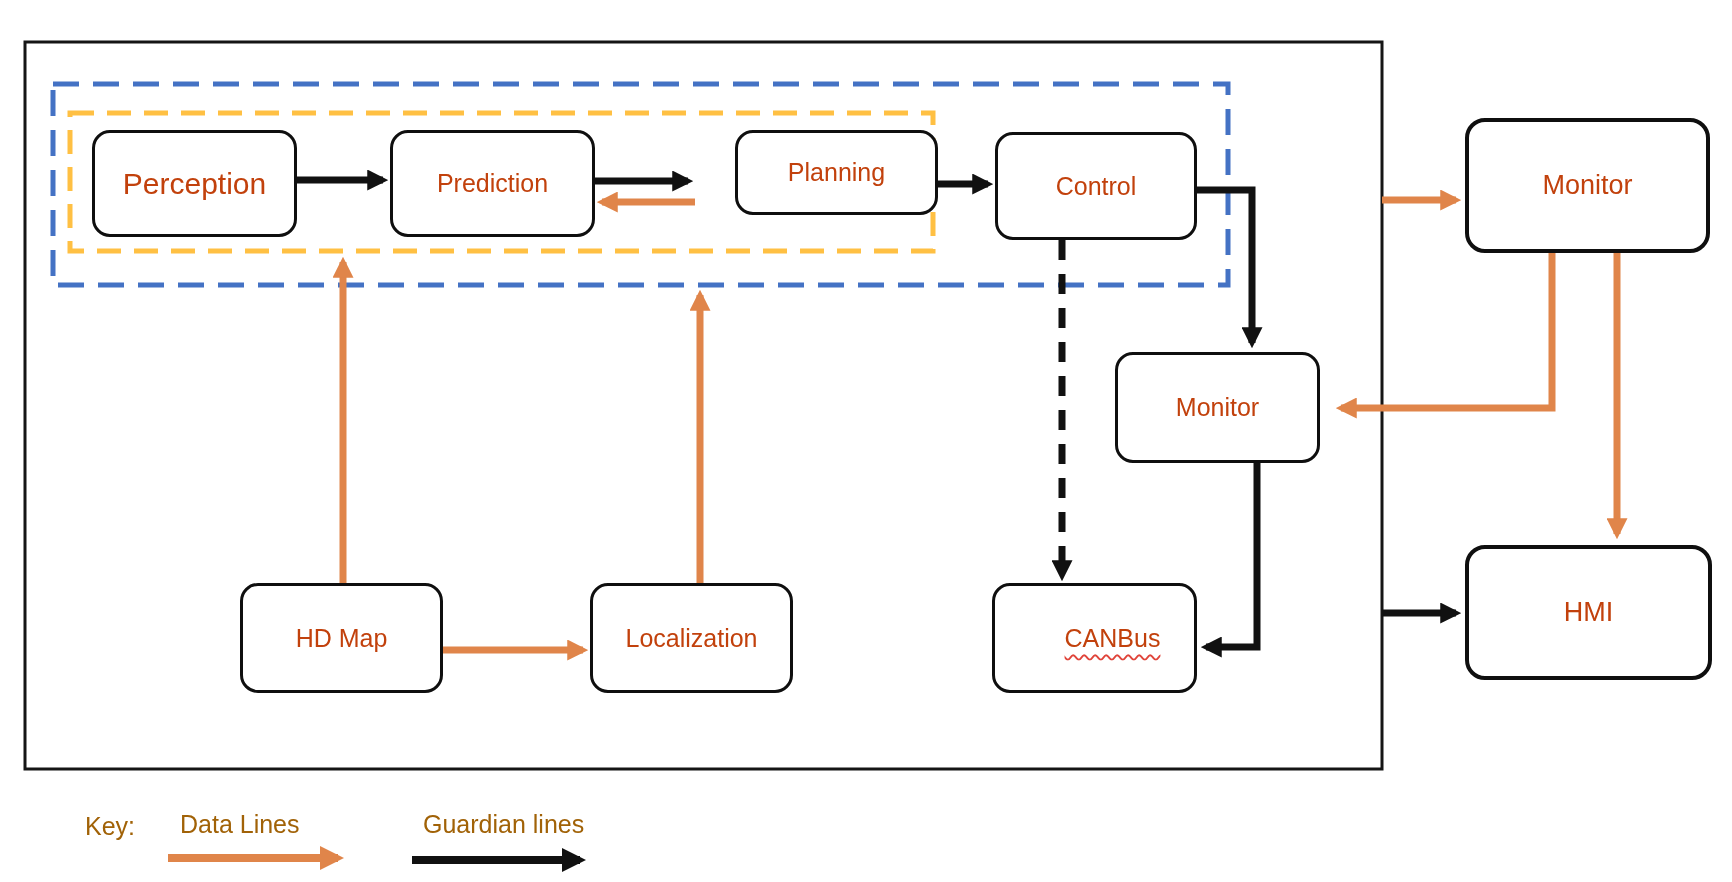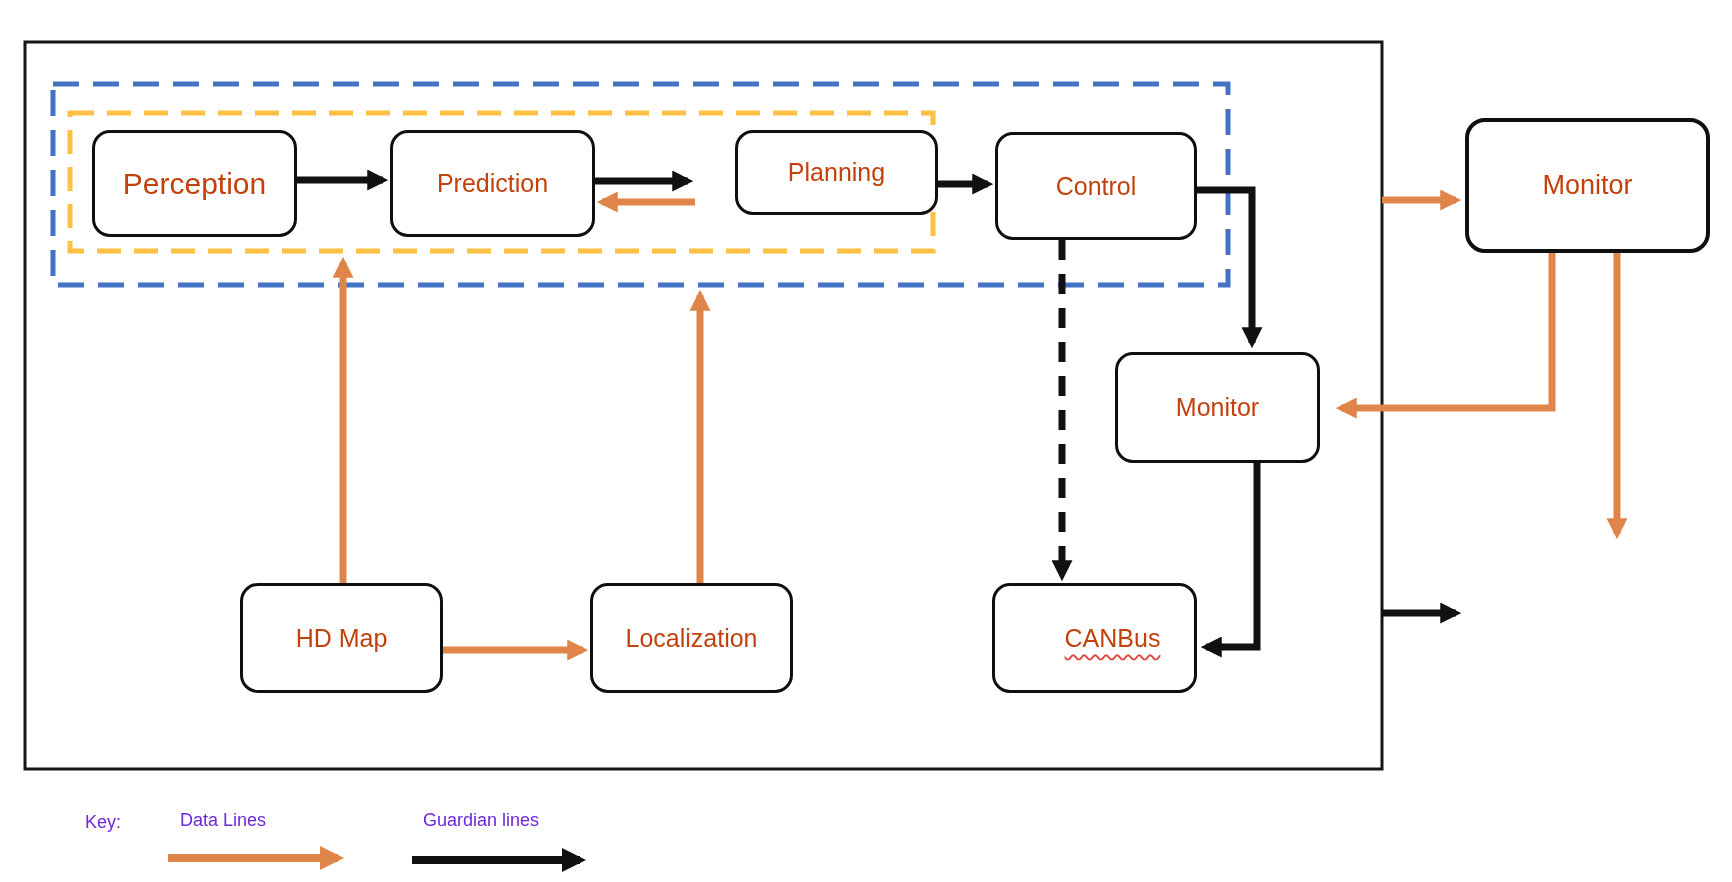--- a/index.html
+++ b/index.html
@@ -26,21 +26,21 @@
   .label-perception{font-size:30px;}
   .canbus-text{
     text-decoration-line:underline;
     text-decoration-style:wavy;
     text-decoration-color:#e0443a;
     text-decoration-thickness:2px;
     text-underline-offset:7px;
   }
   .keytext{
     position:absolute;
-    font-size:18px;color:#6d28d9;
+    font-size:25px;color:#a16207;
     white-space:nowrap;
   }
 </style>
 </head>
 <body>
 
 <div class="stage">
 
   <svg width="1732" height="882" viewBox="0 0 1732 882">
     <defs>
@@ -107,18 +107,21 @@
   </div>
 
   <div class="node" style="left:992px;top:583px;width:205px;height:110px;padding-left:36px;">
     <span class="canbus-text">CANBus</span>
   </div>
 
   <div class="node big-border" style="left:1465px;top:118px;width:245px;height:135px;font-size:27px;">
     <span>Monitor</span>
   </div>
 
+  <div class="node big-border" style="left:1465px;top:545px;width:247px;height:135px;font-size:27px;">
+    <span>HMI</span>
+  </div>
 
   <div class="keytext" style="left:85px;top:812px;">Key:</div>
   <div class="keytext" style="left:180px;top:810px;">Data Lines</div>
   <div class="keytext" style="left:423px;top:810px;">Guardian lines</div>
 
 </div>
 
 </body></html>

